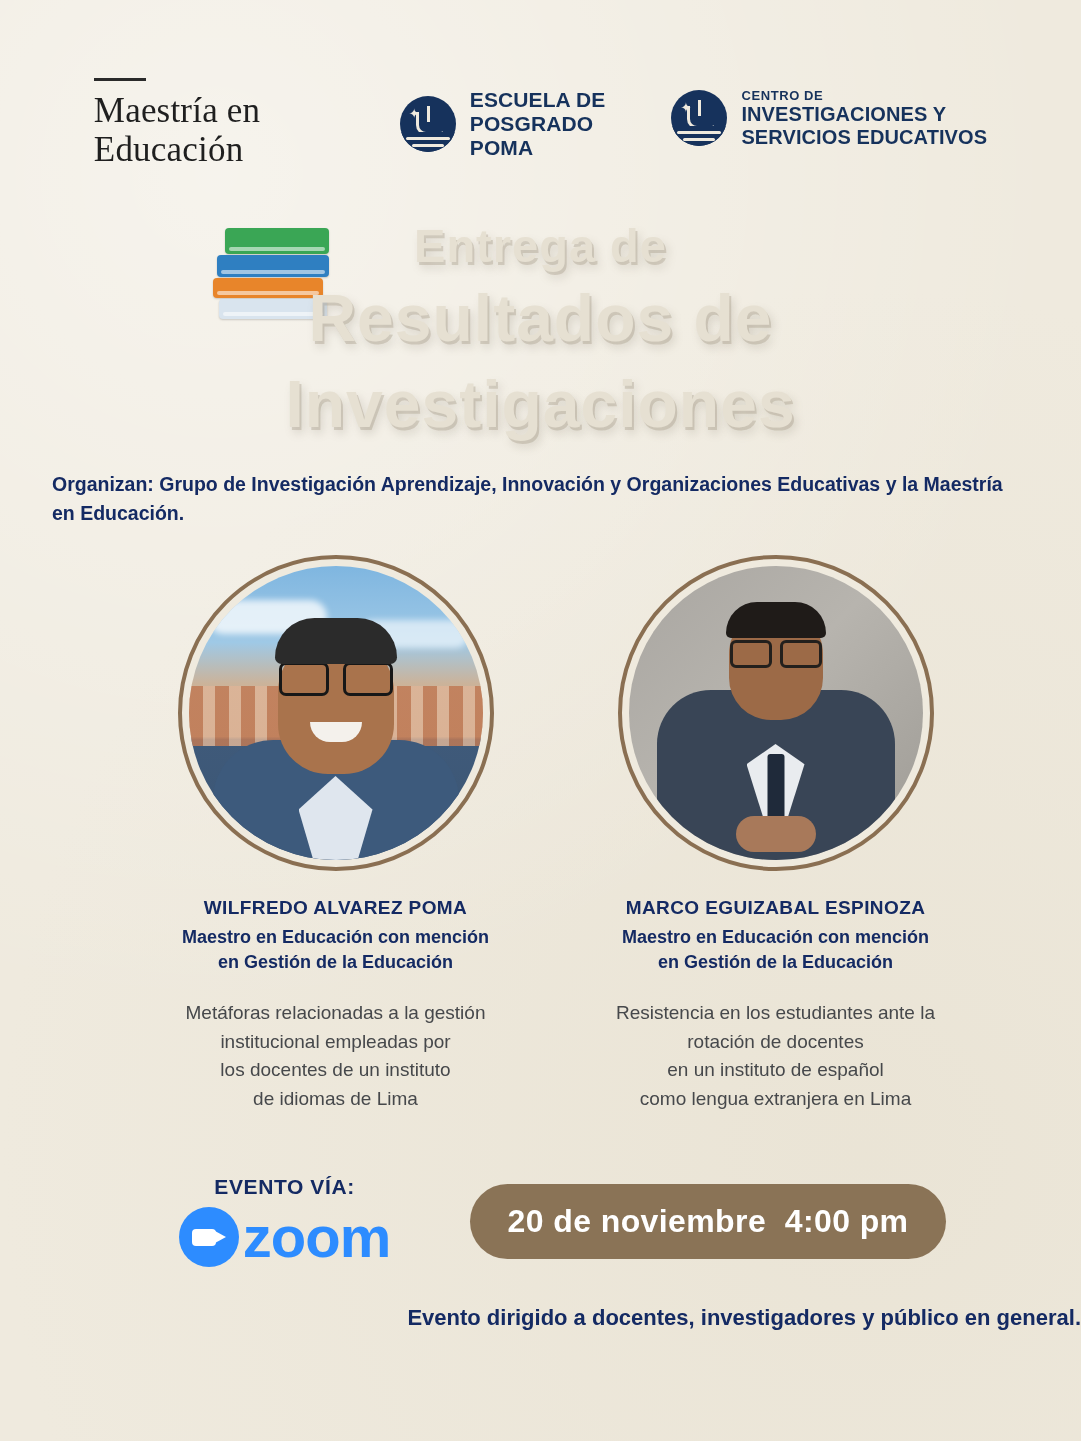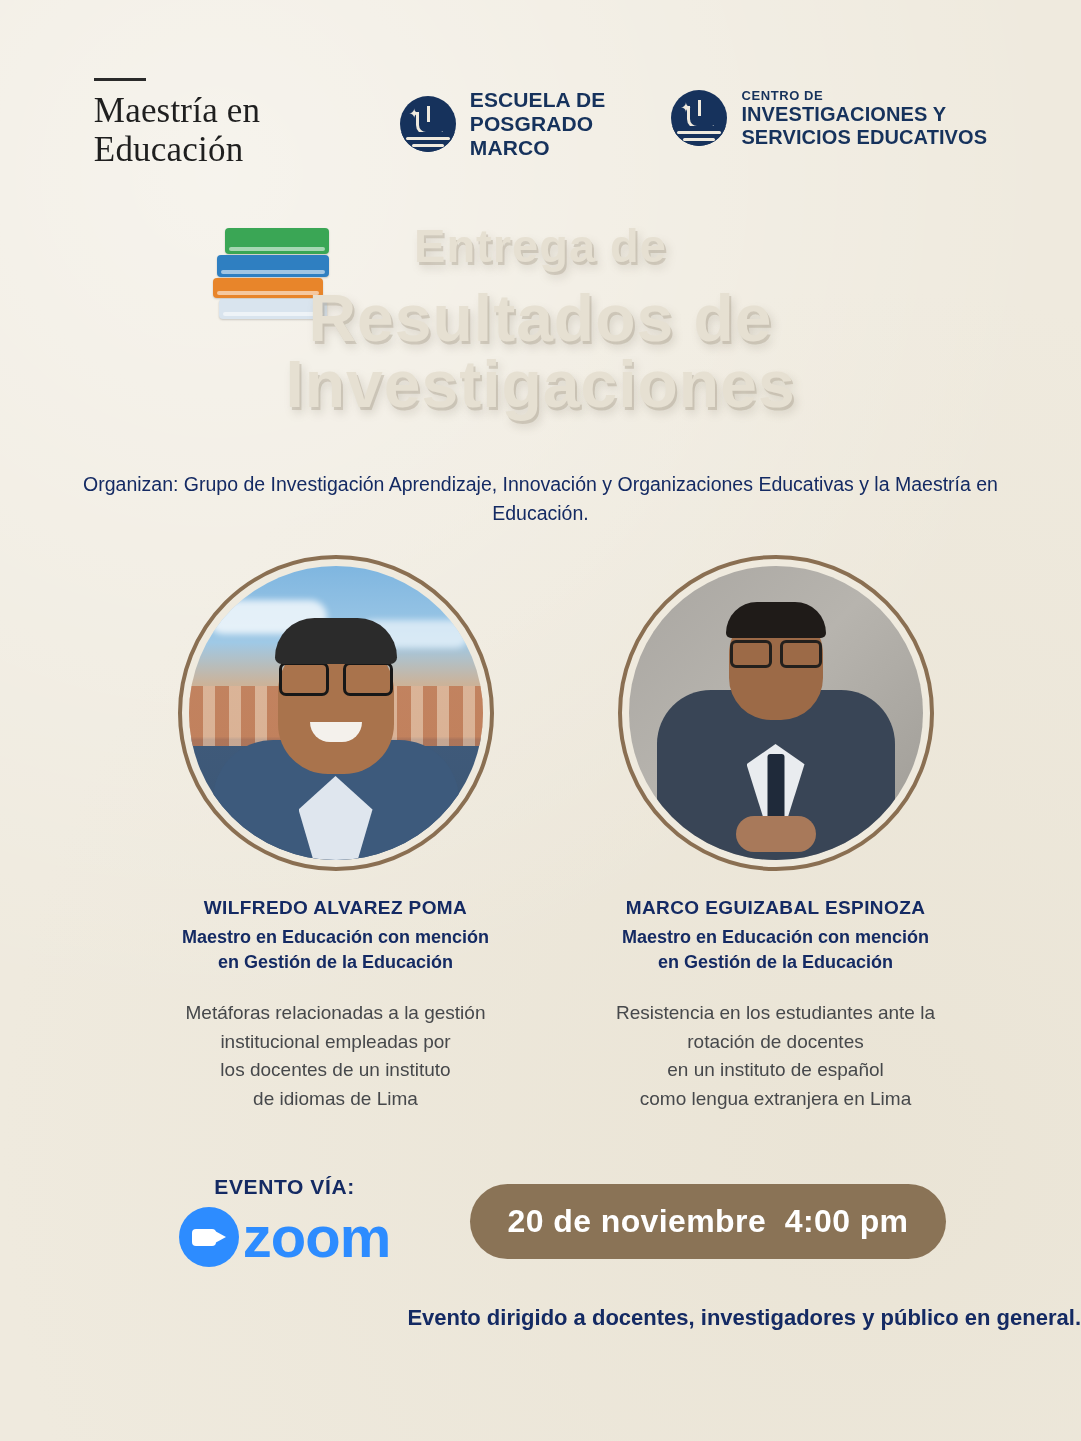--- a/index.html
+++ b/index.html
@@ -139,21 +139,21 @@
   .title-wrap .t3 {
     color: #e6e0d2;
     font-weight: bold;
     letter-spacing: 1px;
     text-shadow:
       2px 3px 0 rgba(160,150,130,0.35),
       4px 6px 10px rgba(120,110,90,0.22);
     line-height: 1;
   }
   .title-wrap .t1 { font-size: 47px; margin-bottom: 16px; }
-  .title-wrap .t2 { font-size: 66px; margin-bottom: 0; }
+  .title-wrap .t2 { font-size: 66px; margin-bottom: 20px; }
   .title-wrap .t3 { font-size: 66px; }
 
   .books {
     position: absolute;
     left: 205px;
     top: 228px;
     width: 130px;
     height: 110px;
   }
   .book {
@@ -173,23 +173,23 @@
     background: rgba(255,255,255,0.55);
     border-radius: 2px;
   }
 
   
   .organizers {
     position: absolute;
     top: 470px;
     left: 52px;
     width: 977px;
-    text-align: center;
+    text-align: left;
     font-size: 19.5px;
-    font-weight: normal;
+    font-weight: bold;
     line-height: 1.5;
     color: #142a63;
   }
 
   
   .speakers {
     position: absolute;
     top: 555px;
     left: 0;
     width: 100%;
@@ -416,21 +416,21 @@
     <div class="logo-block">
       <div class="logo-mark">
         <span class="star">✦</span>
         <span class="sail"></span>
         <span class="ship"></span>
         <span class="wave"></span>
       </div>
       <div class="logo-text">
         <div class="big">ESCUELA DE</div>
         <div class="big">POSGRADO</div>
-        <div class="big">MARCO</div>
+        <div class="big">POMA</div>
       </div>
     </div>
 
     <div class="logo-block">
       <div class="logo-mark">
         <span class="star">✦</span>
         <span class="sail"></span>
         <span class="ship"></span>
         <span class="wave"></span>
       </div>

